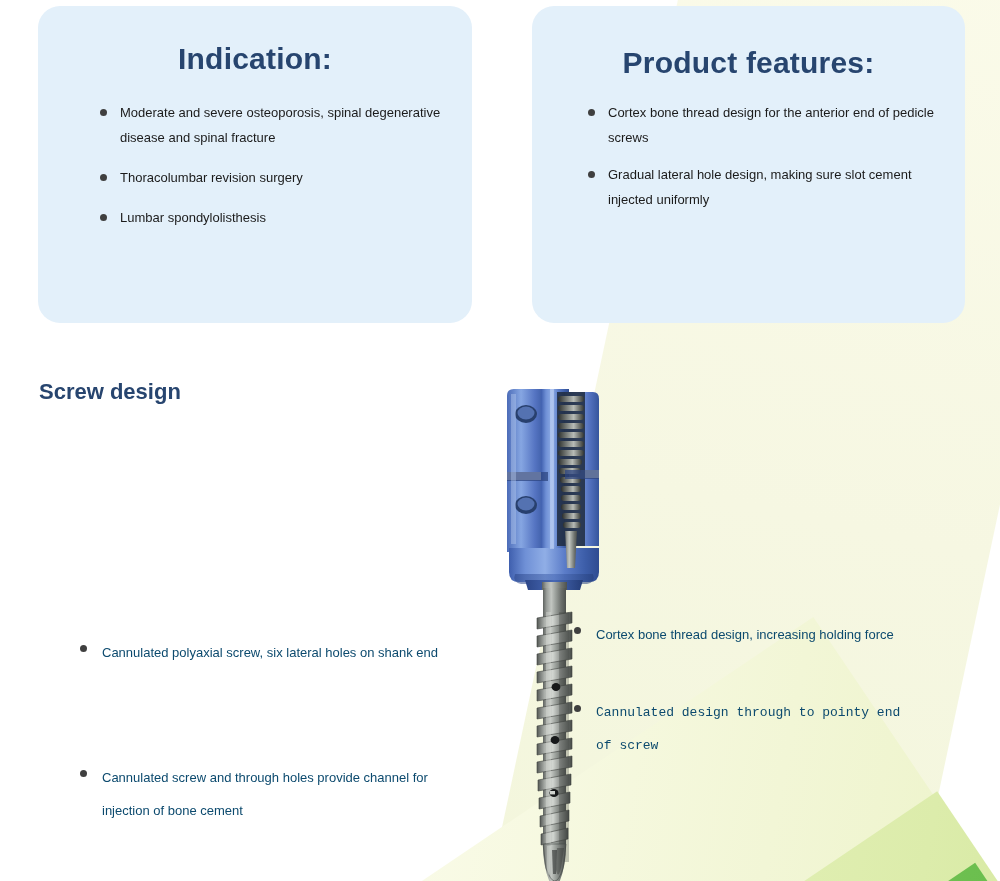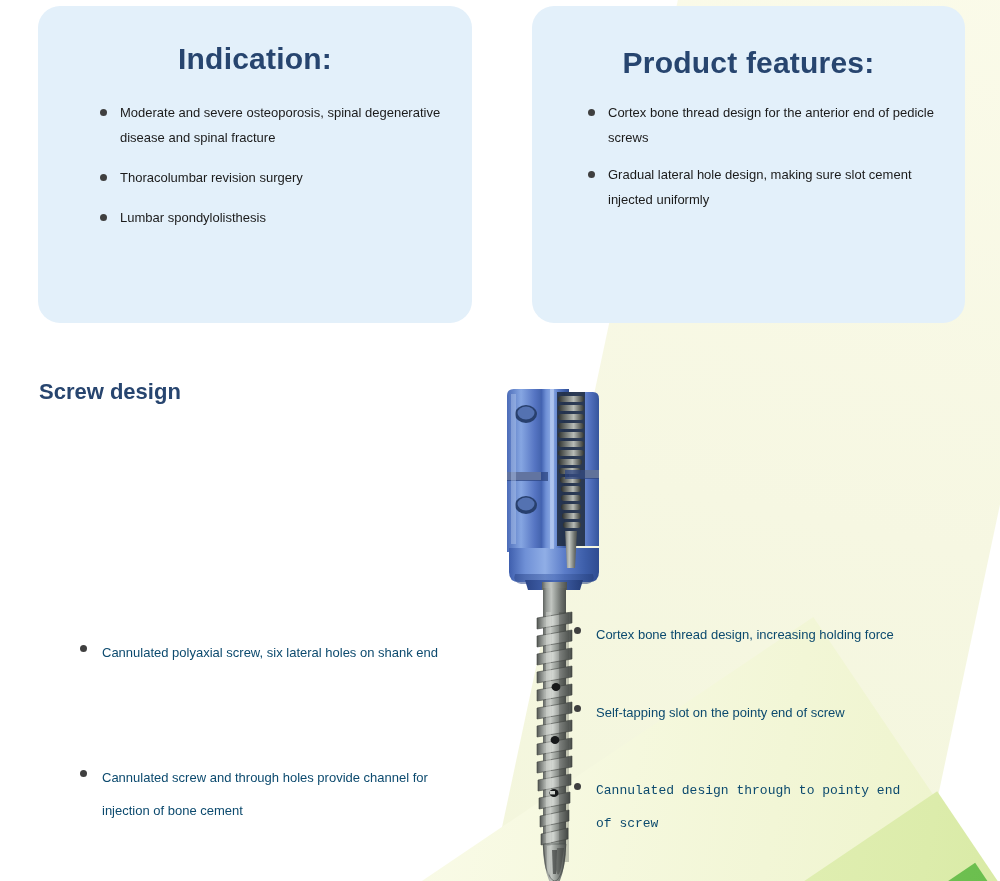--- a/index.html
+++ b/index.html
@@ -291,17 +291,16 @@
     </svg>
   </figure>
 
   <ul id="lower-left-list" class="lower-list">
     <li>Cannulated polyaxial screw, six lateral holes on shank end</li>
     <li>Cannulated screw and through holes provide channel for injection of bone cement</li>
   </ul>
 
   <ul id="lower-right-list" class="lower-list">
     <li>Cortex bone thread design, increasing holding force</li>
-    <li>Self-tapping slot on the pointy end of screw</li>
     <li>Cannulated design through to pointy end of screw</li>
   </ul>
 
 </div>
 
 </body></html>

